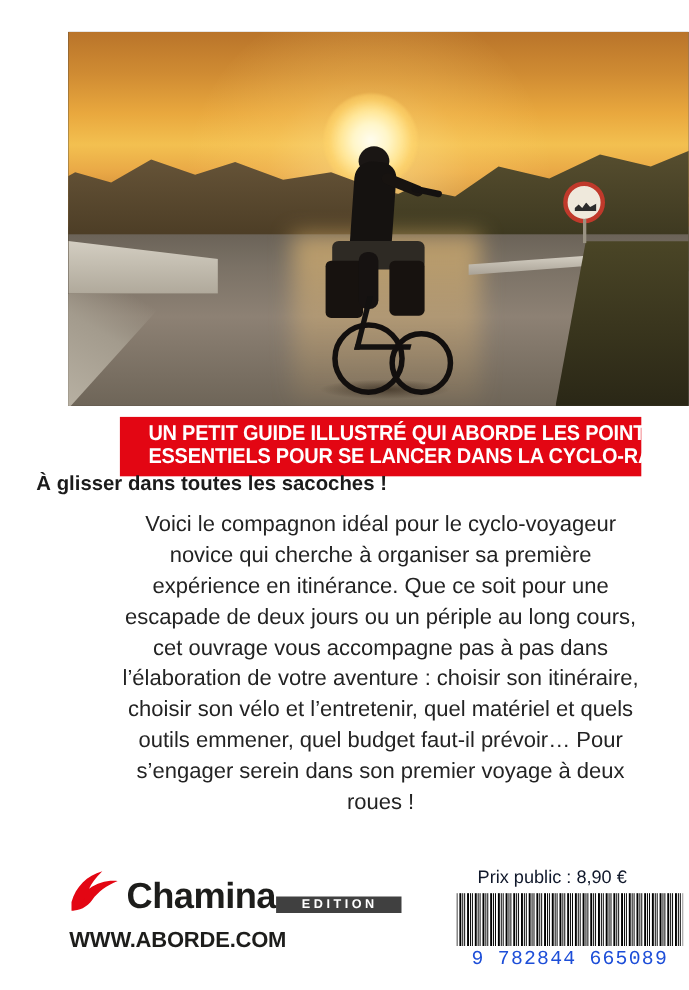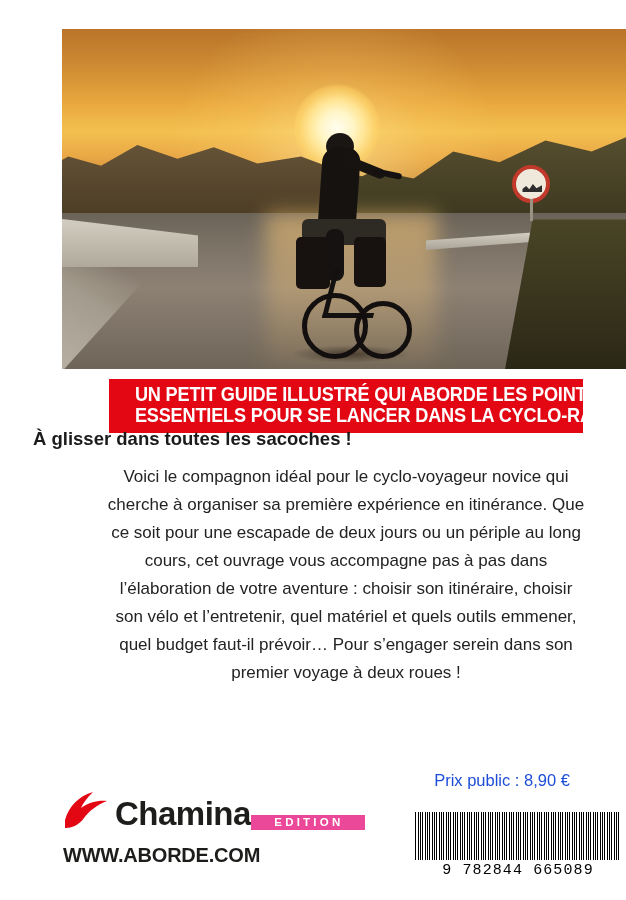--- a/index.html
+++ b/index.html
@@ -288,21 +288,21 @@
   }
 
   
   .bodycopy {
     position: absolute;
     left: 72px;
     top: 463px;
     width: 482px;
     text-align: center;
     color: #232323;
-    font-size: 17px;
+    font-size: 20px;
     line-height: 28px;
   }
 
   
   .logo-block {
     position: absolute;
     left: 30px;
     top: 790px;
     width: 260px;
   }
@@ -327,65 +327,65 @@
     font-weight: bold;
     color: #1d1d1b;
     letter-spacing: -0.5px;
   }
   .logo-sub {
     margin-top: 2px;
     font-size: 11.5px;
     font-weight: bold;
     letter-spacing: 3.2px;
     color: #ffffff;
-    background: #ec4899;
+    background: #404040;
     text-align: center;
     padding: 2px 0 2px 2px;
     width: 112px;
     align-self: flex-end;
   }
   .site-url {
     margin-top: 14px;
     font-size: 20px;
     font-weight: bold;
     color: #1d1d1b;
     letter-spacing: -0.2px;
   }
 
   .price {
     position: absolute;
     right: 32px;
-    top: 771px;
+    top: 789px;
     width: 250px;
     text-align: center;
     font-size: 16.5px;
-    color: #1d4ed8;
+    color: #0f172a;
   }
   .barcode-wrap {
     position: absolute;
     right: 38px;
     top: 812px;
     width: 206px;
     text-align: center;
   }
   .barcode {
     height: 48px;
     width: 206px;
     background-repeat: repeat-x;
     background-size: 7px 100%;
     background-image:
       linear-gradient(90deg,
         #000 0 1px, #fff 1px 3px, #000 3px 4px, #fff 4px 5px, #000 5px 6px, #fff 6px 7px);
   }
   .barcode-digits {
     margin-top: 2px;
     font-family: "Liberation Mono", monospace;
-    font-size: 15px;
+    font-size: 18px;
     letter-spacing: 1.1px;
-    color: #000000;
+    color: #1d4ed8;
   }
 </style>
 </head>
 <body>
 
 <div class="page">
 
   <div class="photo">
     <div class="sky"></div>
     <div class="sunglow"></div>

